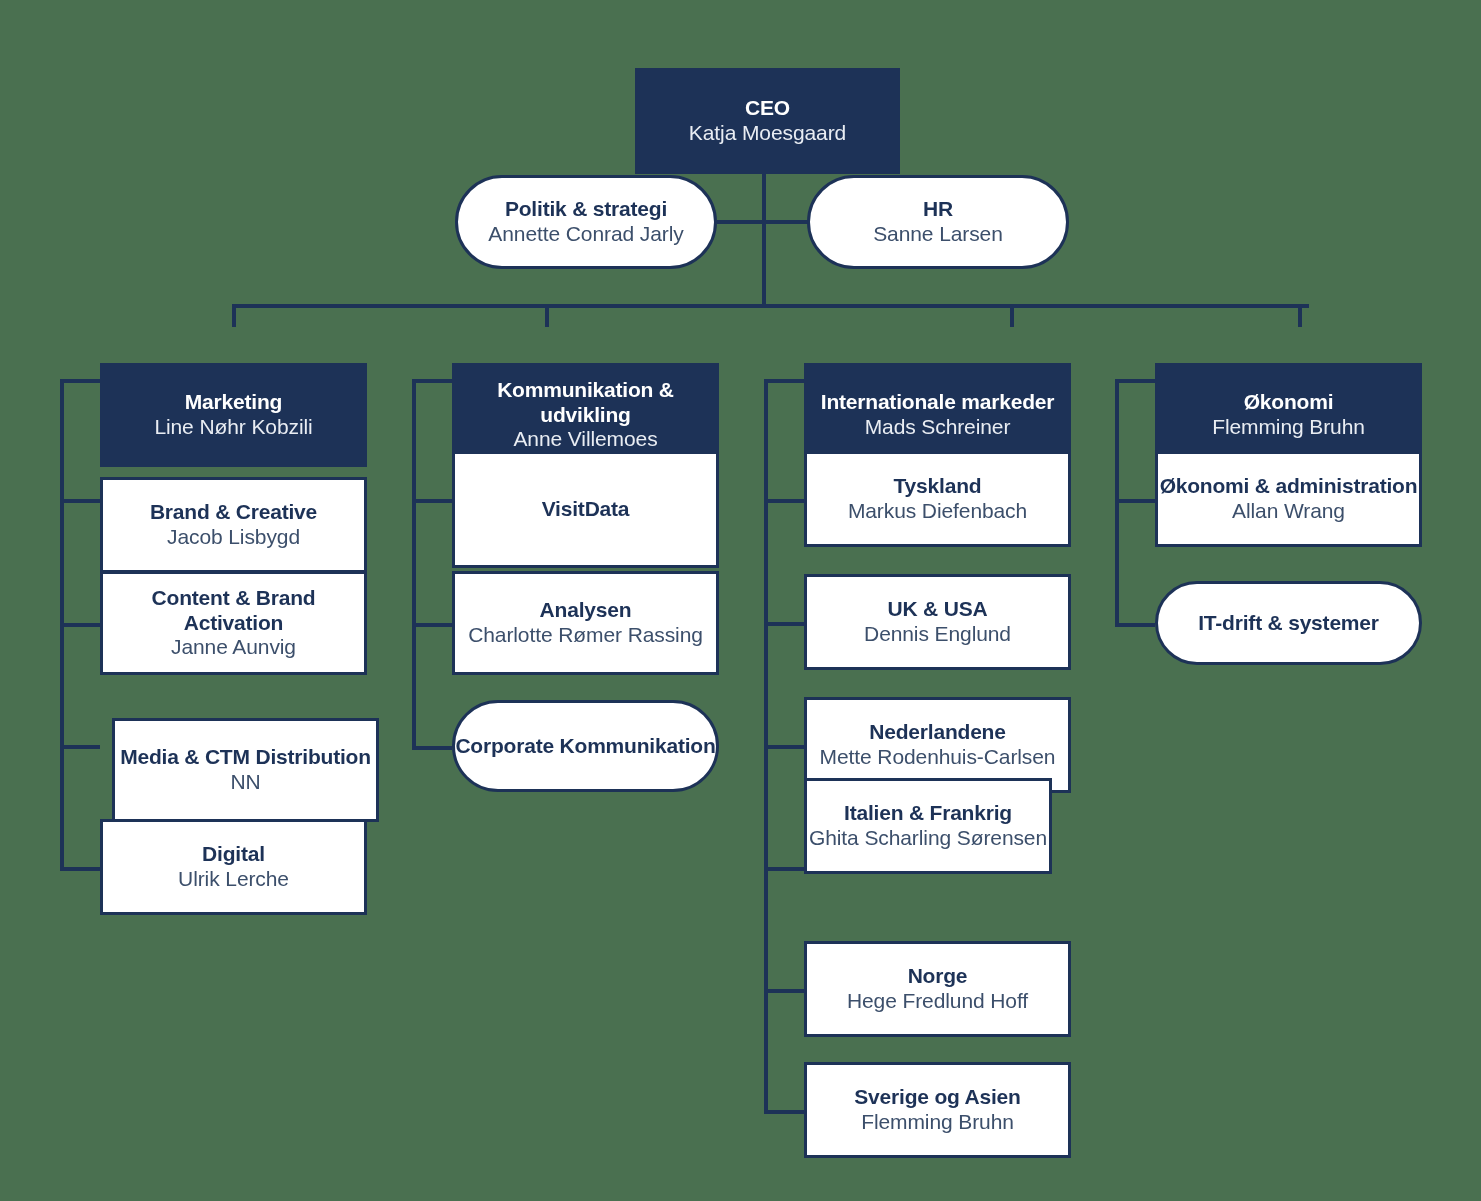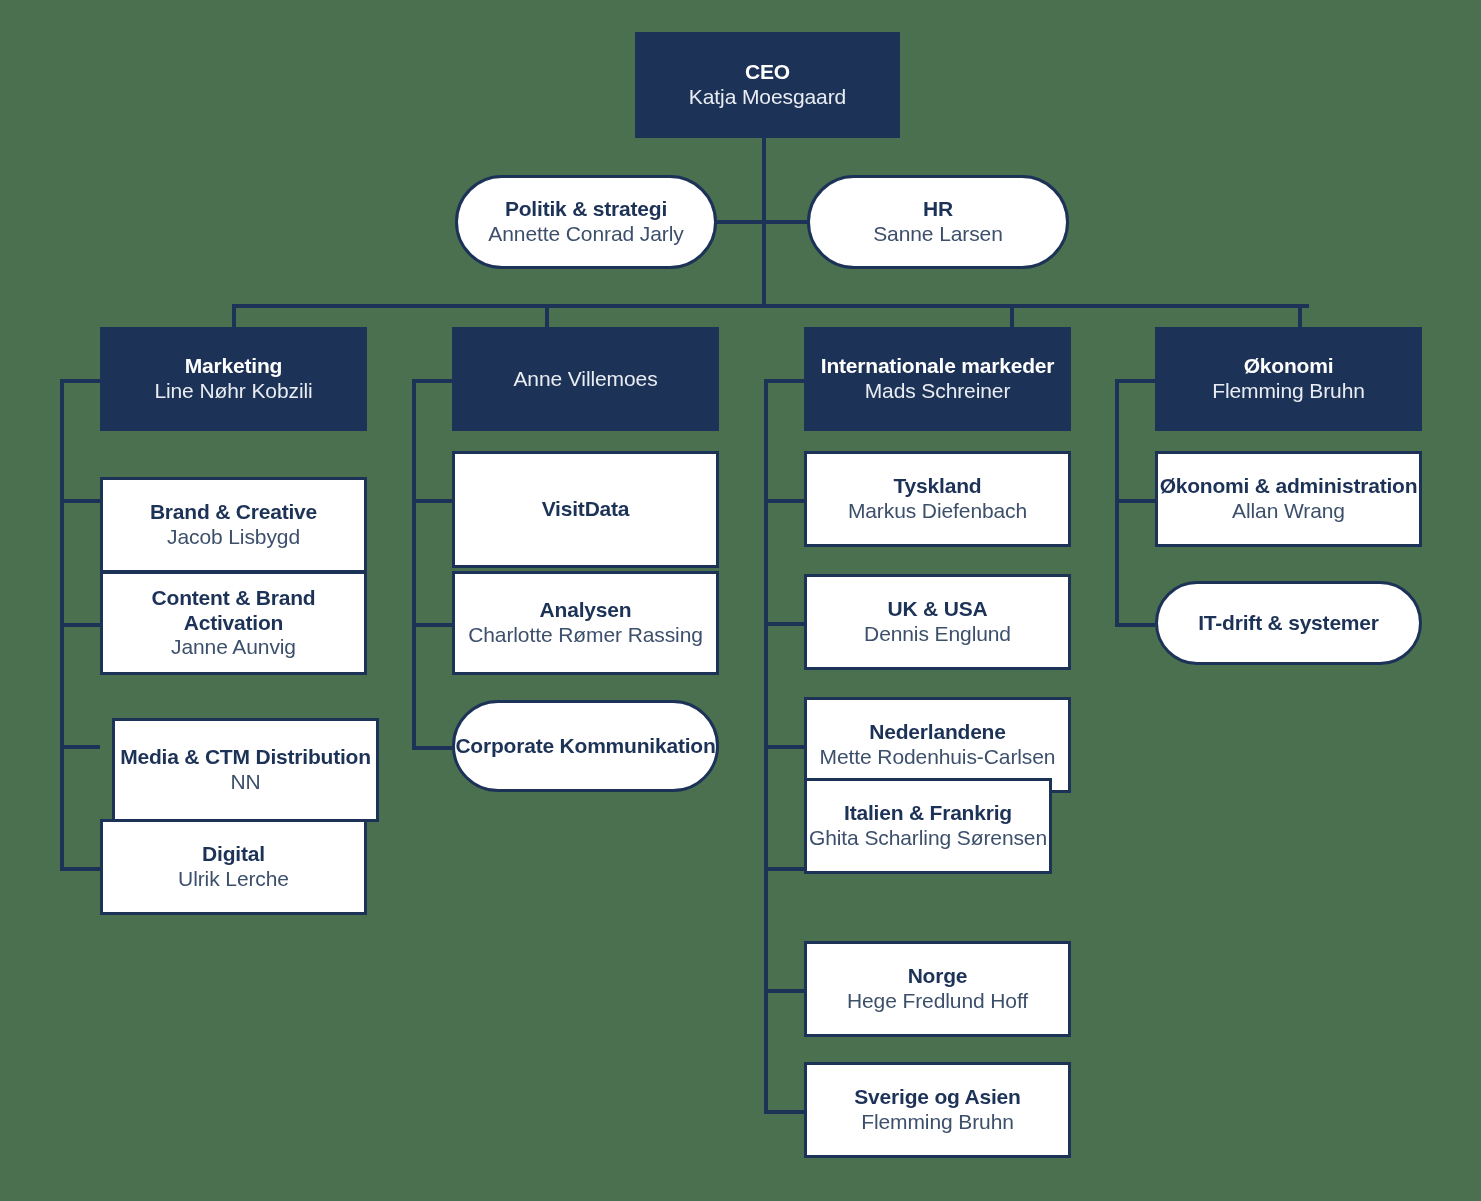--- a/index.html
+++ b/index.html
@@ -46,20 +46,21 @@
     font-weight: normal;
     font-size: 21px;
     letter-spacing: -0.1px;
   }
 
   
   .node.filled {
     background: #1d3257;
     color: #ffffff;
     border: 3px solid #1d3257;
+    margin-top: 36px;
   }
   
   .node.outline {
     background: #ffffff;
     color: #1d3257;
     border: 3px solid #1d3257;
   }
   
   .node.pill {
     background: #ffffff;
@@ -139,20 +140,21 @@
       </div>
       <div class="node outline" style="left: 100px; top: 718px; width: 267px; height: 104px; margin-left: 12px;">
         <div class="title">Media &amp; CTM Distribution</div>
         <div class="person">NN</div>
       </div>
       <div class="node outline" style="left: 100px; top: 819px; width: 267px; height: 96px;">
         <div class="title">Digital</div>
         <div class="person">Ulrik Lerche</div>
       </div>
       <div class="node filled" style="left: 452px; top: 327px; width: 267px; height: 104px;">
+        <div class="title">Kommunikation &amp; udvikling</div>
         <div class="person">Anne Villemoes</div>
       </div>
       <div class="node outline" style="left: 452px; top: 451px; width: 267px; height: 117px;">
         <div class="title">VisitData</div>
       </div>
       <div class="node outline" style="left: 452px; top: 571px; width: 267px; height: 104px;">
         <div class="title">Analysen</div>
         <div class="person">Charlotte Rømer Rassing</div>
       </div>
       <div class="node pill" style="left: 452px; top: 700px; width: 267px; height: 92px;">

